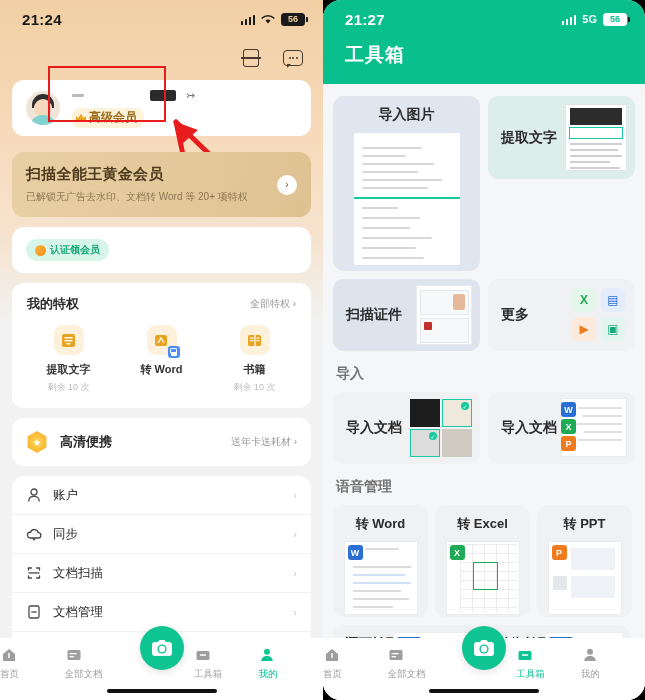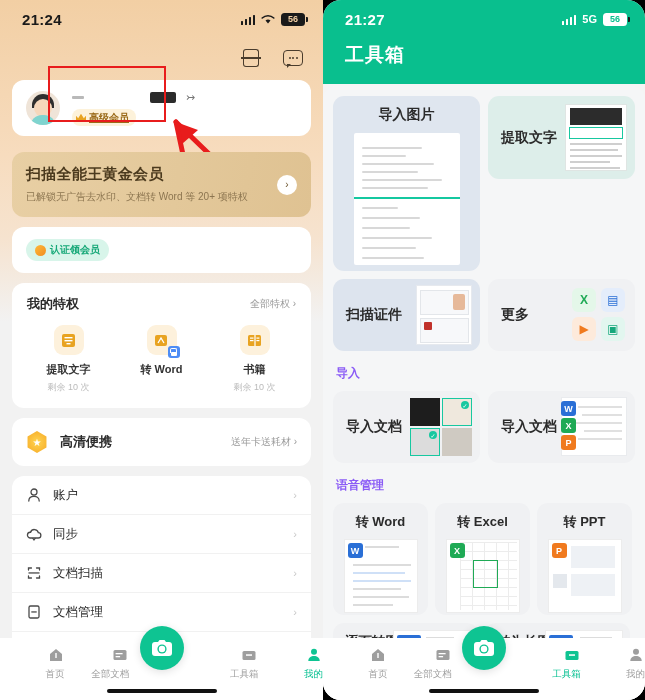--- a/index.html
+++ b/index.html
@@ -65,21 +65,21 @@
   .prof-txt { margin-left:12px; flex:1; }
   .prof-name-row { display:flex; align-items:center; gap:6px; height:14px; }
   .redact-sm { width:12px;height:3px;background:#b9b9b9;border-radius:1px; display:block;}
   .redact-lg { width:26px;height:11px;background:#2b2b2b;border-radius:2px; display:block;
     margin-left:60px;}
   .arrow-sm { color:#777; font-size:11px; margin-left:4px; }
   .vip-badge { display:inline-flex; align-items:center; gap:3px; margin-top:5px;
     background:#fdf2da; border-radius:8px; padding:1.5px 7px 1.5px 4px; }
   .vip-crown { width:10px;height:9px;background:#e8a321;
     clip-path: polygon(0 30%,22% 58%,50% 8%,78% 58%,100% 30%,100% 100%,0 100%); display:block;}
-  .vip-badge span { font-size:10px; color:#9a6a18; font-weight:bold;text-decoration:underline; }
+  .vip-badge span { font-size:12px; color:#9a6a18; font-weight:bold; }
   .redbox { position:absolute; left:36px; top:-14px; width:118px; height:56px;
     border:2px solid #e81c1c; }
   .redarrow { position:absolute; left:140px; top:24px; width:90px; height:80px; }
 
   
   .gold-banner { margin: 16px 12px 0; border-radius: 12px; padding: 13px 14px;
     background: linear-gradient(100deg,#e8cfa4 0%,#e3c89a 55%,#dfc292 100%);
     position:relative; }
   .gb-title { font-size:15px; font-weight:bold; color:#4b3a1e; letter-spacing:.3px;}
   .gb-sub { font-size:10px; color:#8c7category; color:#8a7category; color:#8c7550; margin-top:6px; }
@@ -133,21 +133,21 @@
   .menu-row { height:39px; display:flex; align-items:center; padding:0 14px;
     border-bottom:1px solid #f1f1f1; position:relative; }
   .menu-row:last-child{border-bottom:none;}
   .m-ico { width:16px;height:16px;color:#4a4a4a; flex:none; }
   .m-label { font-size:12.5px; color:#2b2b2b; margin-left:11px; flex:1; }
   .m-chev { color:#c9c9c9; font-size:11px; }
 
   
   .tabbar { position:absolute; left:0; right:0; bottom:0; height:62px; background:#fff;
     display:flex; align-items:flex-start; padding-top:8px; }
-  .tab { flex:1; display:flex; flex-direction:column; align-items:flex-end; gap:4px; }
+  .tab { flex:1; display:flex; flex-direction:column; align-items:flex-start; gap:4px; }
   .tab-ico { width:18px;height:18px; }
   .tab-lbl { font-size:9.5px; color:#9e9e9e; }
   .tab.active .tab-lbl { color:#00bf8f; }
   .tab.spacer { flex:1; }
   .cam-btn { position:absolute; left:50%; transform:translateX(-50%); top:-12px;
     width:44px;height:44px;border-radius:50%;background:#0ec492;
     display:flex;align-items:center;justify-content:center; box-shadow:0 2px 8px rgba(0,0,0,.12);}
   .home-ind { position:absolute; left:50%; transform:translateX(-50%); bottom:7px;
     width:110px;height:4px;border-radius:2px;background:#111; }
 
@@ -211,21 +211,21 @@
     border:1px solid #e3e6ea;}
   .id-face{position:absolute;right:3px;top:3px;width:12px;height:16px;background:#e6b99a;border-radius:2px;}
   .id-emb{position:absolute;left:3px;top:3px;width:8px;height:8px;background:#c1322b;border-radius:1px;}
   .t-more { width:147px; height:72px; background:#f0f1f3; display:flex; align-items:center;
     padding-left:13px; position:relative;}
   .more-icons { position:absolute; right:10px; top:9px; display:grid;
     grid-template-columns: repeat(2, 24px); gap:5px; }
   .mi { width:24px;height:24px;border-radius:6px; display:flex;align-items:center;
     justify-content:center; font-size:12px; font-weight:bold; color:#fff;}
 
-  .sec-title { font-size:12px; font-weight:bold; color:#8b5cf6; margin:14px 0 9px 3px; }
+  .sec-title { font-size:14px; font-weight:bold; color:#737373; margin:14px 0 9px 3px; }
   .imp-tile { width:147px; height:72px; border-radius:11px; background:#f0f1f3;
     display:flex; align-items:center; padding-left:13px; position:relative; overflow:hidden;}
   .imgs-thumb { position:absolute; right:8px; top:7px; width:62px;height:58px;
     display:grid; grid-template-columns:1fr 1fr; gap:2px; }
   .it { position:relative; overflow:hidden; }
   .chk { position:absolute; right:2px; top:2px; width:8px;height:8px;border-radius:50%;
     background:#17c8a0; color:#fff; font-size:6px; display:flex;align-items:center;justify-content:center;}
   .doc-thumb { position:absolute; right:8px; top:6px; width:66px;height:59px; background:#fff;
     border:1px solid #e9ebee; }
   .doc-apps { position:absolute; left:-1px; top:3px; display:flex; flex-direction:column; gap:2px; }

